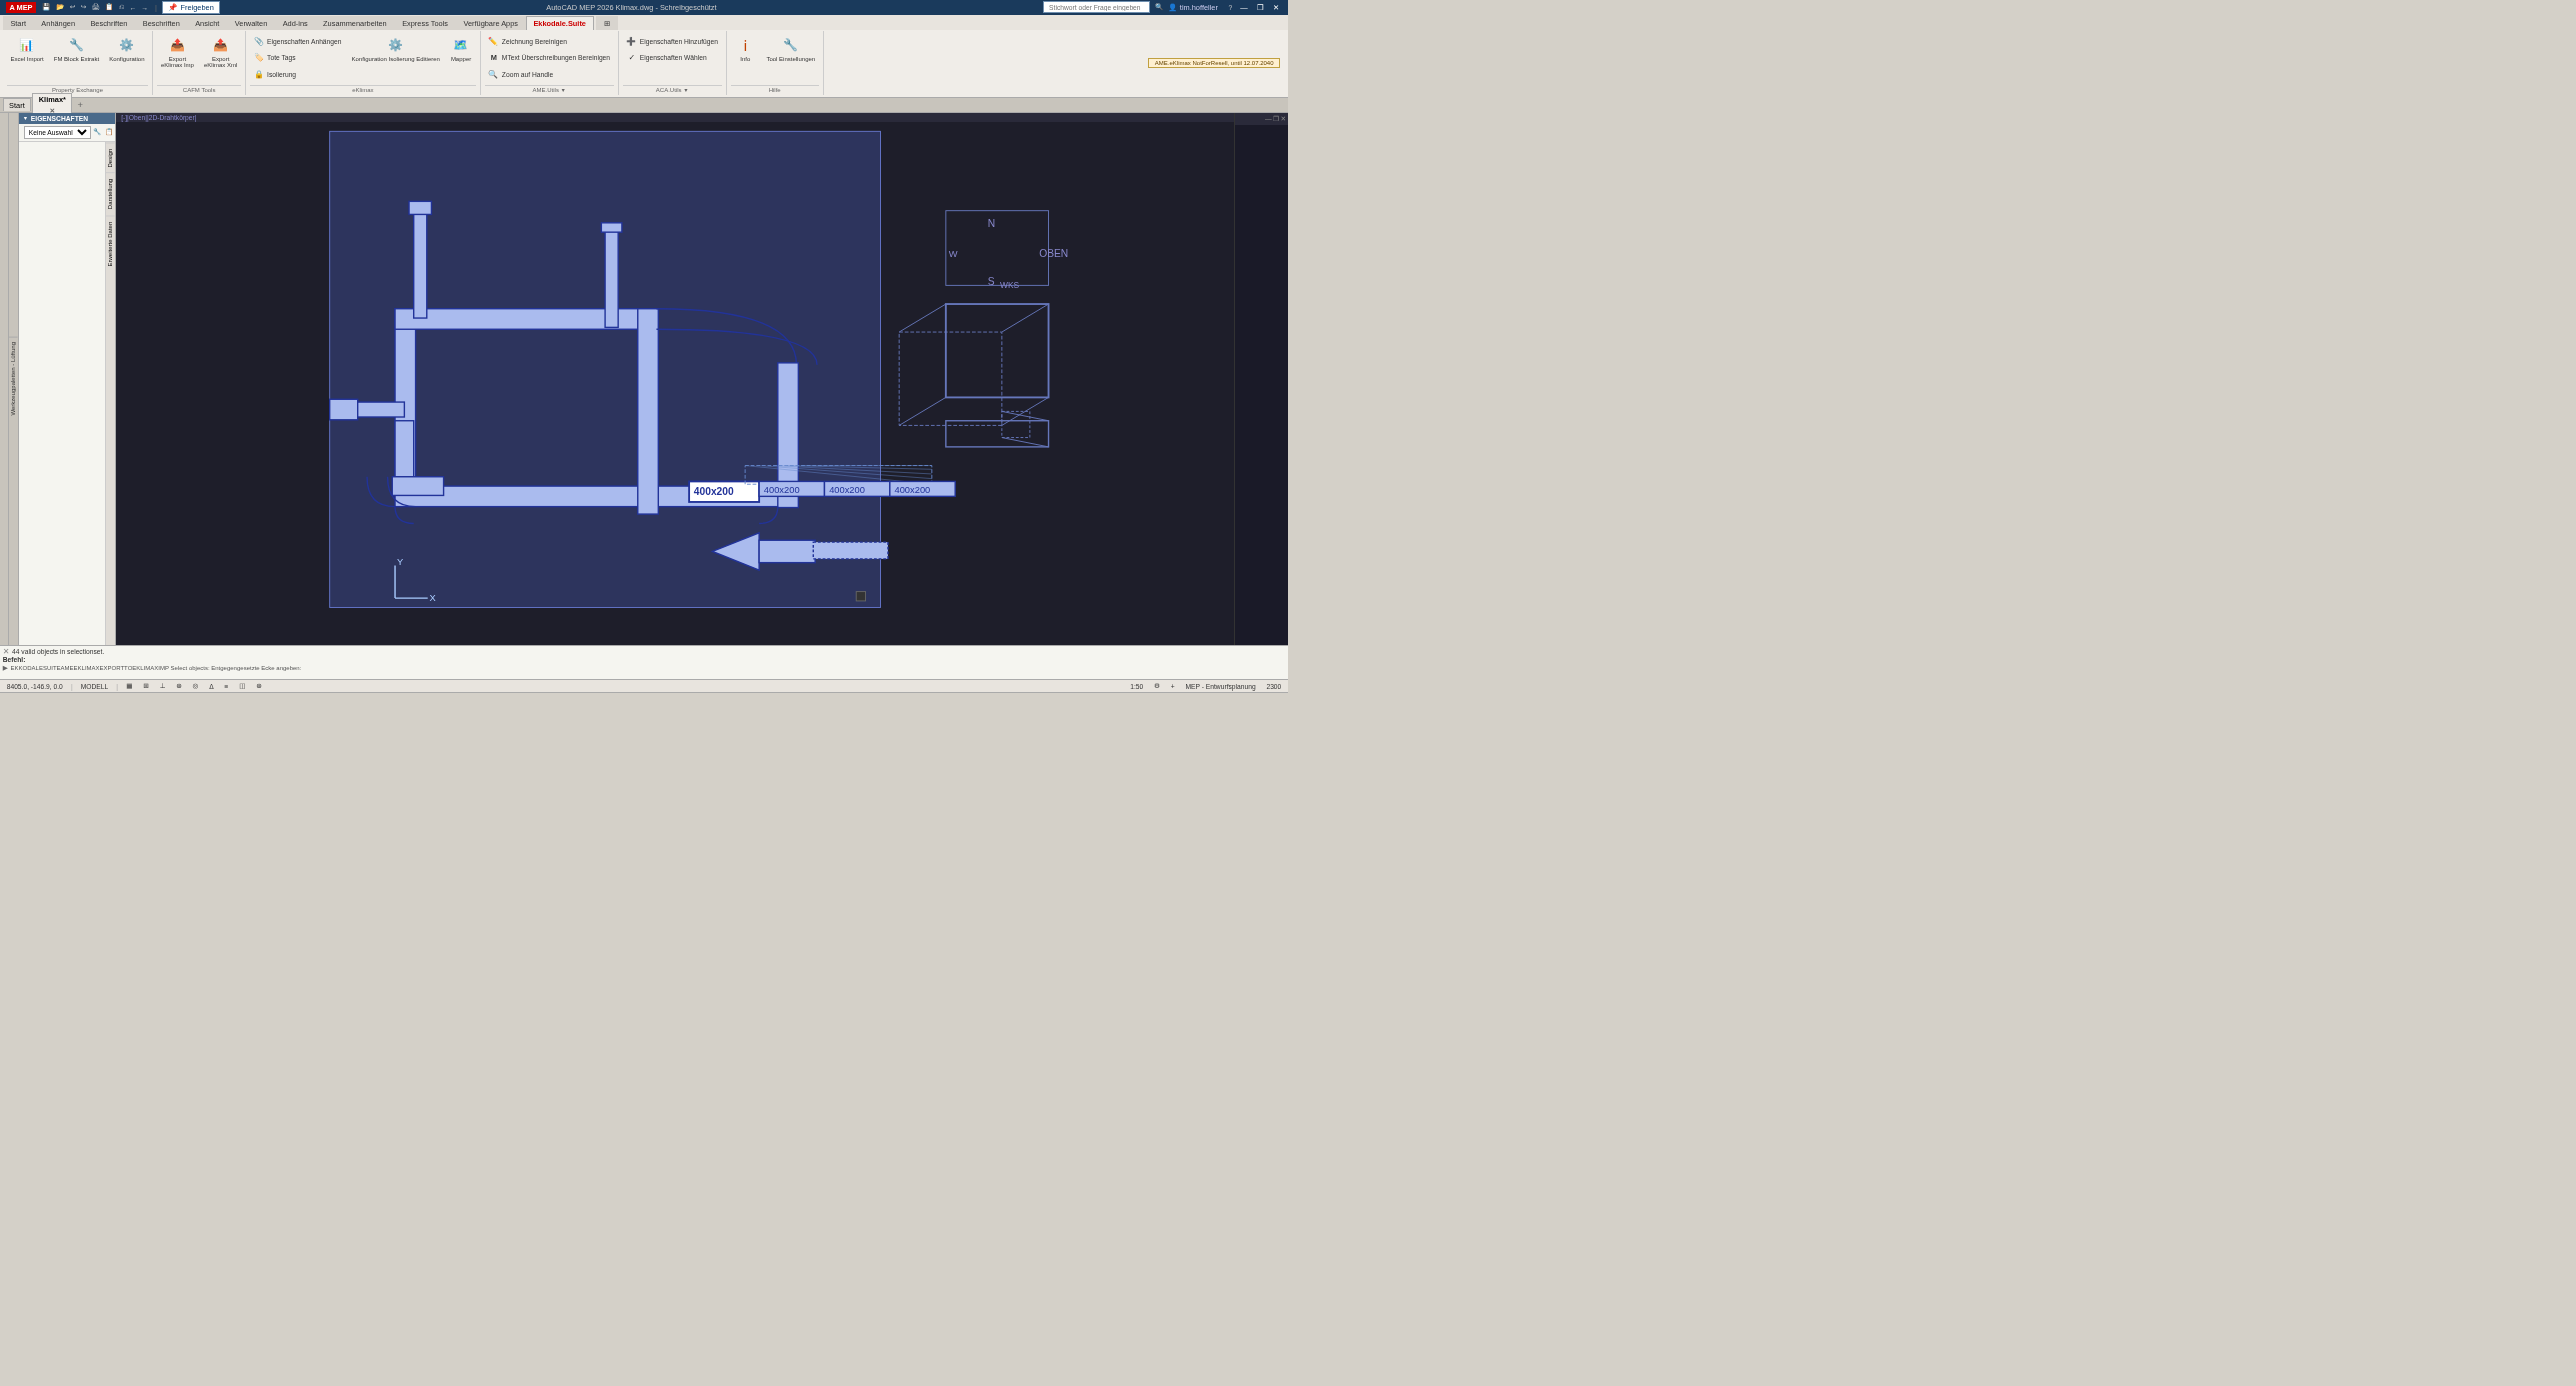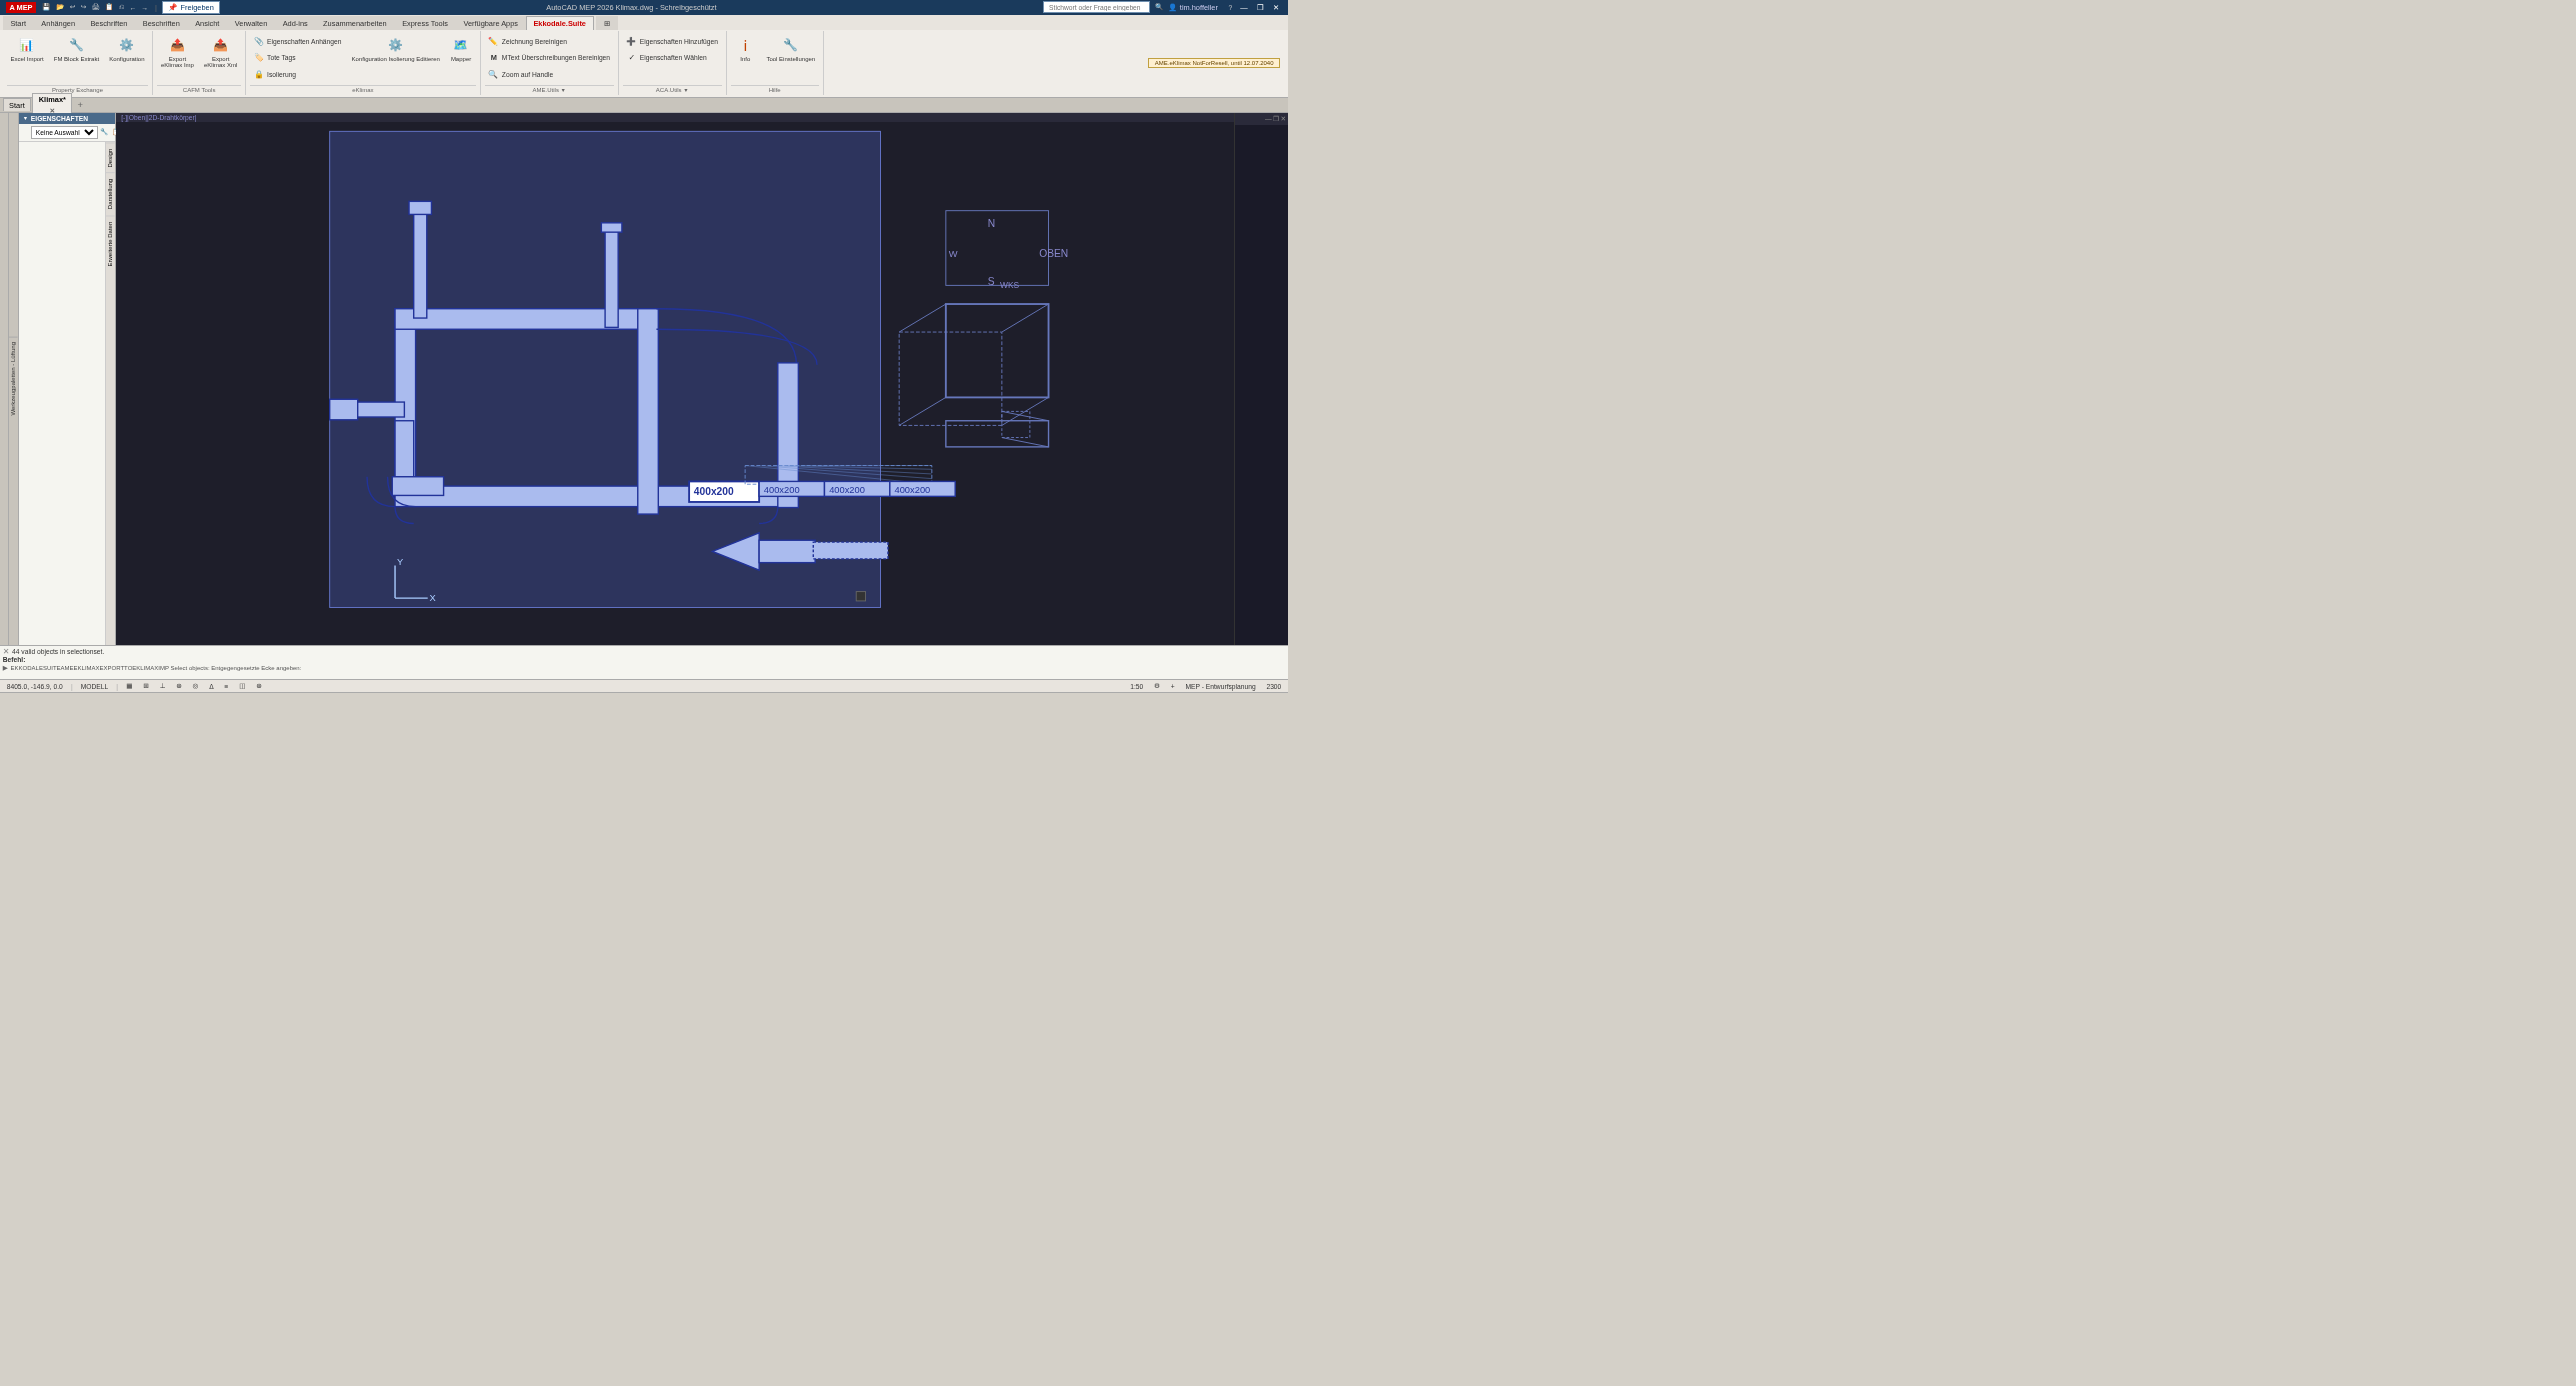--- a/index.html
+++ b/index.html
@@ -170,21 +170,21 @@
       padding: 2px 4px;
       font-size: 6.7px;
       font-weight: bold;
       display: flex;
       align-items: center;
       gap: 2.7px;
     }
     #props-dropdown {
       display: flex;
       align-items: center;
-      padding: 2px 12px;
+      padding: 2px 5px;
       border-bottom: 0.7px solid #ccc;
       gap: 1.3px;
     }
     #props-dropdown select {
       font-size: 6.7px;
       border: 0.7px solid #aaa;
       background: white;
       flex: 1;
       height: 12px;
     }

